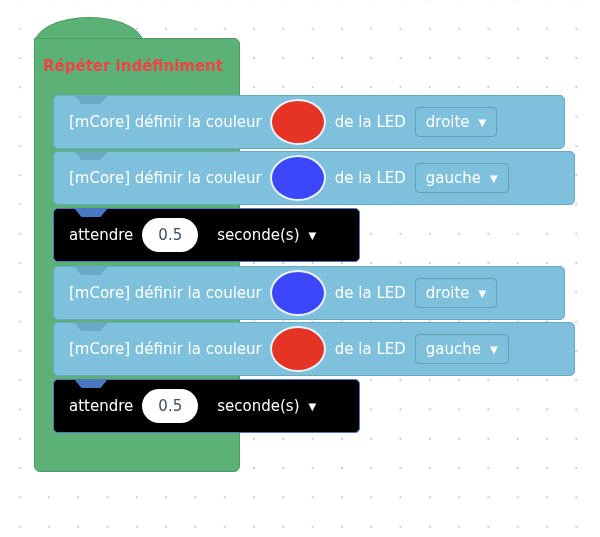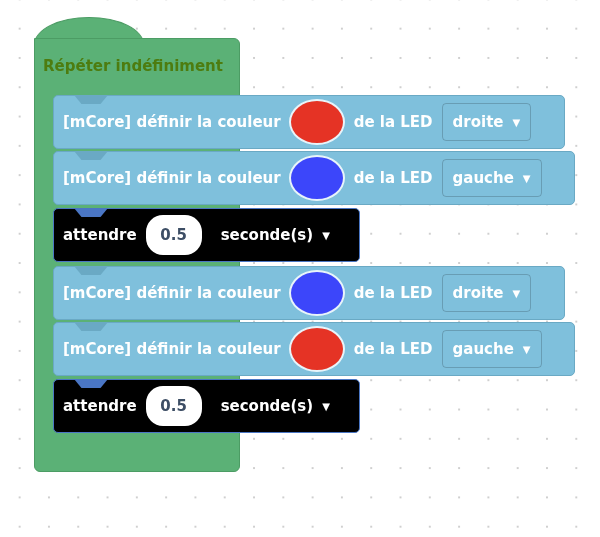--- a/index.html
+++ b/index.html
@@ -15,54 +15,54 @@
     position:absolute; left:34px; top:38px; width:206px; height:434px;
     background:#5bb176; border:1px solid #4c9c64; border-radius:0 6px 6px 6px;
     box-sizing:border-box;
   }
   .loop-hat {
     position:absolute; left:34px; top:17px; width:110px; height:40px;
     background:#5bb176; border-radius:60px 60px 0 0 / 30px 30px 0 0;
     border:1px solid #4c9c64; border-bottom:none; box-sizing:border-box;
   }
   .loop-title {
-    position:absolute; left:43px; top:57px; color:#4d7c0f; font-weight:bold; font-size:15px;
+    position:absolute; left:43px; top:57px; color:#ef4444; font-weight:bold; font-size:15px;
   }
   .block {
     position:absolute; left:53px; height:54px; box-sizing:border-box;
-    border-radius:5px; display:flex; align-items:center; padding-left:9px;
-    color:#fff; font-weight:bold; font-size:15px; white-space:nowrap;
+    border-radius:5px; display:flex; align-items:center; padding-left:15px;
+    color:#fff; font-weight:normal; font-size:15px; white-space:nowrap;
   }
   .block::before {
     content:""; position:absolute; left:18px; top:-1px; width:36px; height:8px;
     background:inherit; filter:brightness(0.9);
     clip-path: polygon(0 0, 100% 0, 80% 100%, 20% 100%);
     opacity:0;
   }
   .block.led { background:#7fc0dc; border:1px solid #6aa9c4; }
   .block.wait { background:#000000; border:1px solid #4a76c4; }
   .notch {
     position:absolute; left:20px; top:-1px; width:34px; height:9px;
     clip-path: polygon(0 0, 100% 0, 78% 100%, 22% 100%);
   }
   .block.led .notch { background:#6aa9c4; }
   .block.wait .notch { background:#4a76c4; }
   .swatch {
     display:inline-block; width:56px; height:46px; border-radius:50%;
     border:2px solid #e8f4fa; box-sizing:border-box; margin:0 9px 0 8px;
   }
   .dropdown {
-    display:inline-flex; align-items:center; height:38px; box-sizing:border-box;
+    display:inline-flex; align-items:center; height:30px; box-sizing:border-box;
     border:1px solid rgba(0,0,0,0.18); border-radius:4px; padding:0 10px 0 10px;
     margin-left:9px;
   }
   .caret { font-size:10px; margin-left:9px; }
   .num {
     display:inline-flex; align-items:center; justify-content:center;
-    width:56px; height:40px; background:#fff; color:#3d4e65; border-radius:17px;
+    width:56px; height:34px; background:#fff; color:#3d4e65; border-radius:17px;
     margin:0 8px 0 9px; font-size:15px;
   }
 </style>
 </head>
 <body>
 
 <div class="loop-hat"></div>
 <div class="loop"></div>
 <div class="loop-title">Répéter indéfiniment</div>
 

